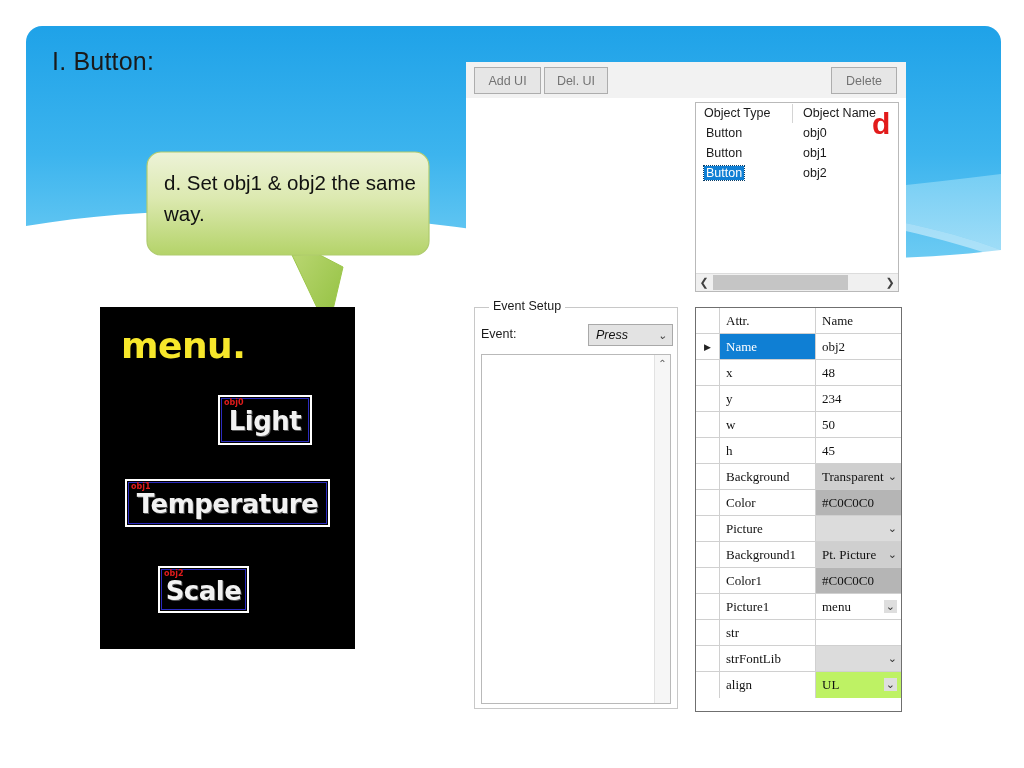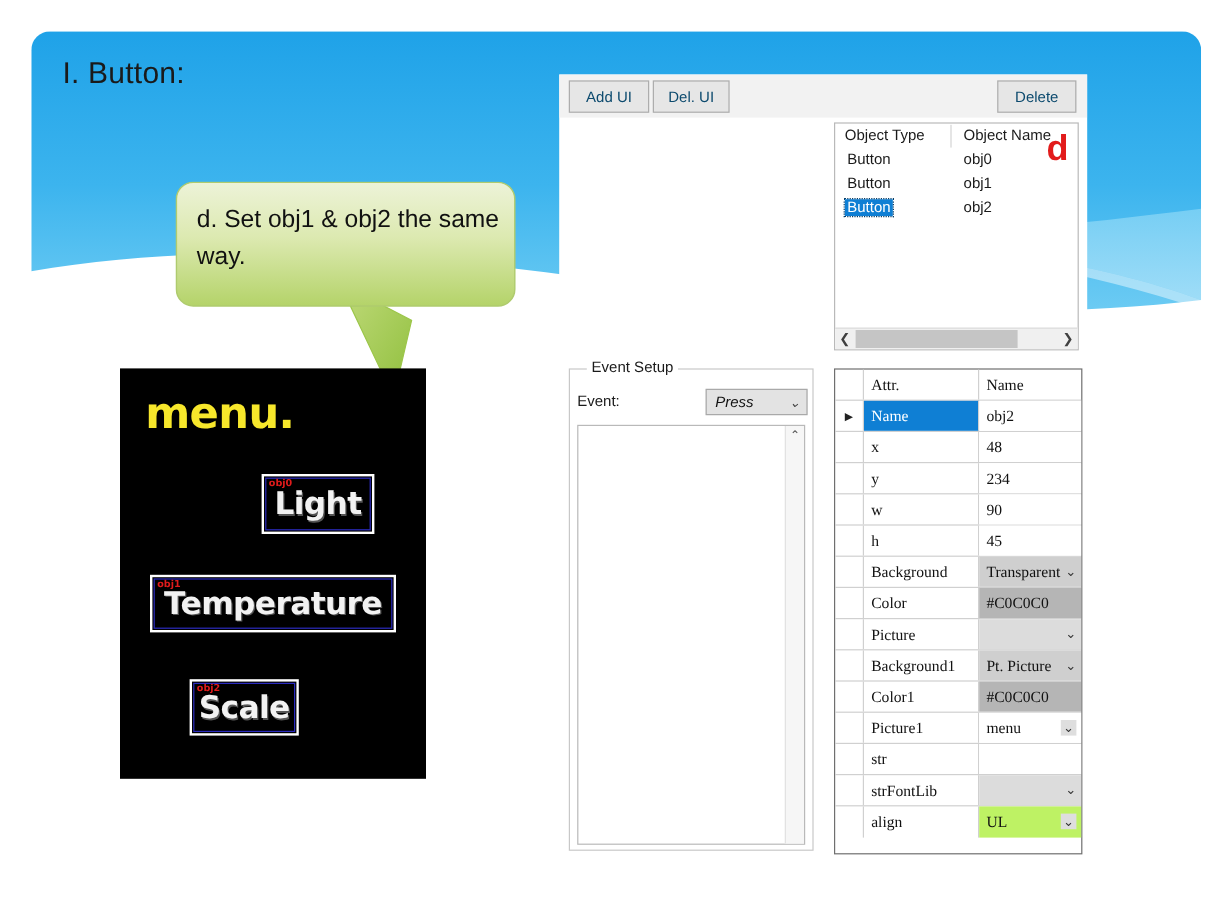--- a/index.html
+++ b/index.html
@@ -51,21 +51,21 @@
   
   #editor{
     position:absolute;left:466px;top:62px;width:440px;height:654px;
     background:#ffffff;font-family:"Liberation Sans",sans-serif;
     overflow:hidden;
   }
   
   #toolbar{position:absolute;left:0;top:0;width:440px;height:36px;background:#f2f2f2;}
   .tb-btn{
     position:absolute;top:5px;height:25px;background:#e6e6e6;
-    border:1px solid #adadad;font-size:12.5px;color:#0c4a6e;
+    border:1px solid #adadad;font-size:12.5px;color:#737373;
     display:flex;align-items:center;justify-content:center;cursor:default;
     font-family:"Liberation Sans",sans-serif;
   }
   #btn-add-ui{left:8px;width:65px;}
   #btn-del-ui{left:78px;width:62px;}
   #btn-delete{left:365px;width:64px;}
 
   
   #ui-list{
     position:absolute;left:8px;top:40px;width:204px;height:190px;
@@ -291,21 +291,21 @@
 
     <div class="pg-row">
       <div class="pg-c0"></div>
       <div class="pg-c1">y</div>
       <div class="pg-c2 white">234</div>
     </div>
 
     <div class="pg-row">
       <div class="pg-c0"></div>
       <div class="pg-c1">w</div>
-      <div class="pg-c2 white">90</div>
+      <div class="pg-c2 white">50</div>
     </div>
 
     <div class="pg-row">
       <div class="pg-c0"></div>
       <div class="pg-c1">h</div>
       <div class="pg-c2 white">45</div>
     </div>
 
     <div class="pg-row">
       <div class="pg-c0"></div>

